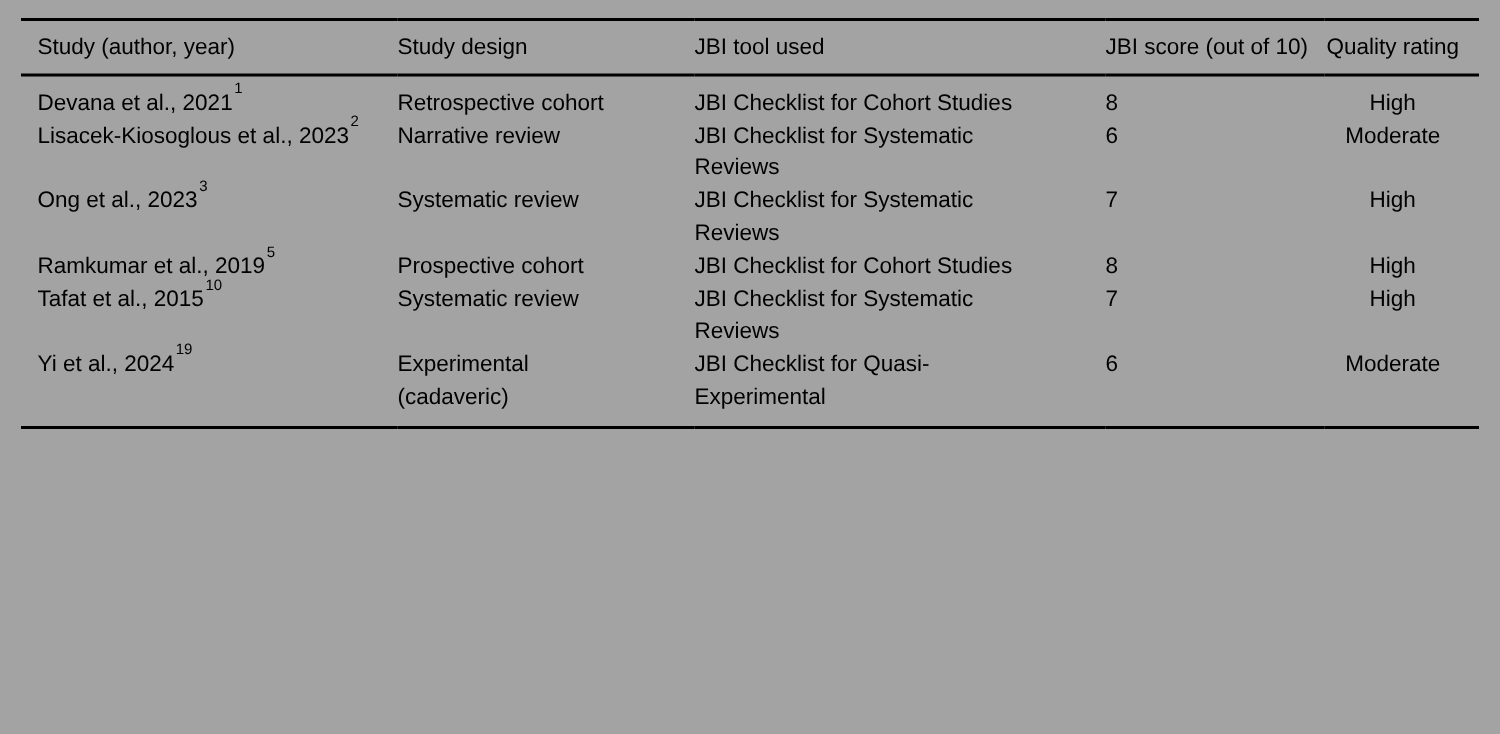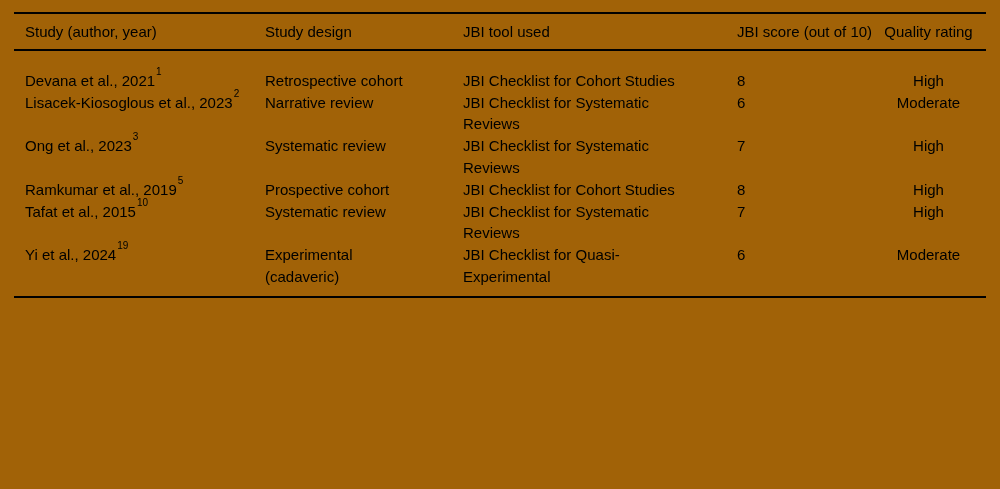--- a/index.html
+++ b/index.html
@@ -8,21 +8,21 @@
     background: #ffffff;
     color: #000000;
     font-family: "Liberation Sans", sans-serif;
   }
   .page {
     position: relative;
     width: 1000px;
     height: 489px;
     box-sizing: border-box;
     padding: 12px 14px 0 14px;
-    background: #a16207;
+    background: #a3a3a3;
     overflow: hidden;
   }
   table.jbi-table {
     border-collapse: collapse;
     table-layout: fixed;
     width: 972px;
     border-top: 2px solid #000000;
     border-bottom: 2px solid #000000;
     font-size: 15px;
     line-height: 21.8px;
@@ -37,21 +37,21 @@
     border-bottom: 2px solid #000000;
     padding-top: 7px;
     padding-bottom: 6px;
   }
   
   th:nth-child(1), td:nth-child(1) { padding-left: 11px; padding-right: 12px; }
   th:nth-child(2), td:nth-child(2) { padding-right: 34px; margin-top: 48px; }
   th:nth-child(3), td:nth-child(3) { padding-right: 34px; }
   th:nth-child(4), td:nth-child(4) { padding-right: 10px; }
   th:nth-child(5), td:nth-child(5) { padding-right: 12px; text-align: center; }
-  tbody tr:first-child td { padding-top: 19px; }
+  tbody tr:first-child td { padding-top: 7px; }
   tbody tr:last-child td { padding-bottom: 8px; }
   sup.ref {
     font-size: 10px;
     line-height: 0;
     position: relative;
     top: -5px;
     left: 1px;
   }
 </style>
 </head>

